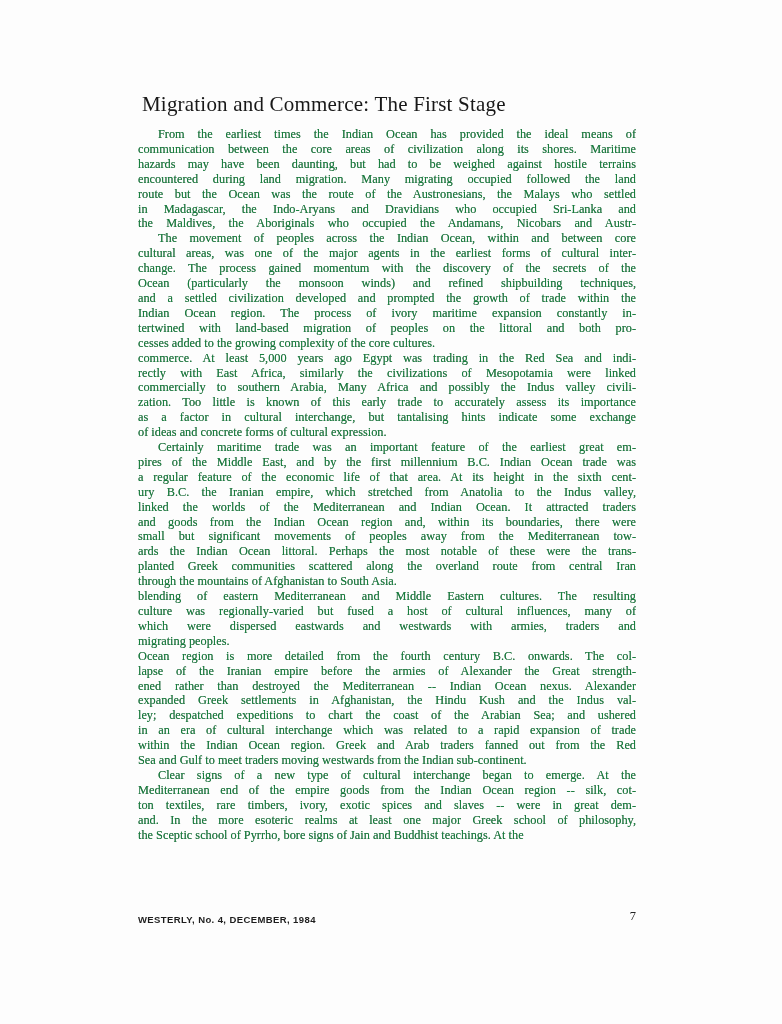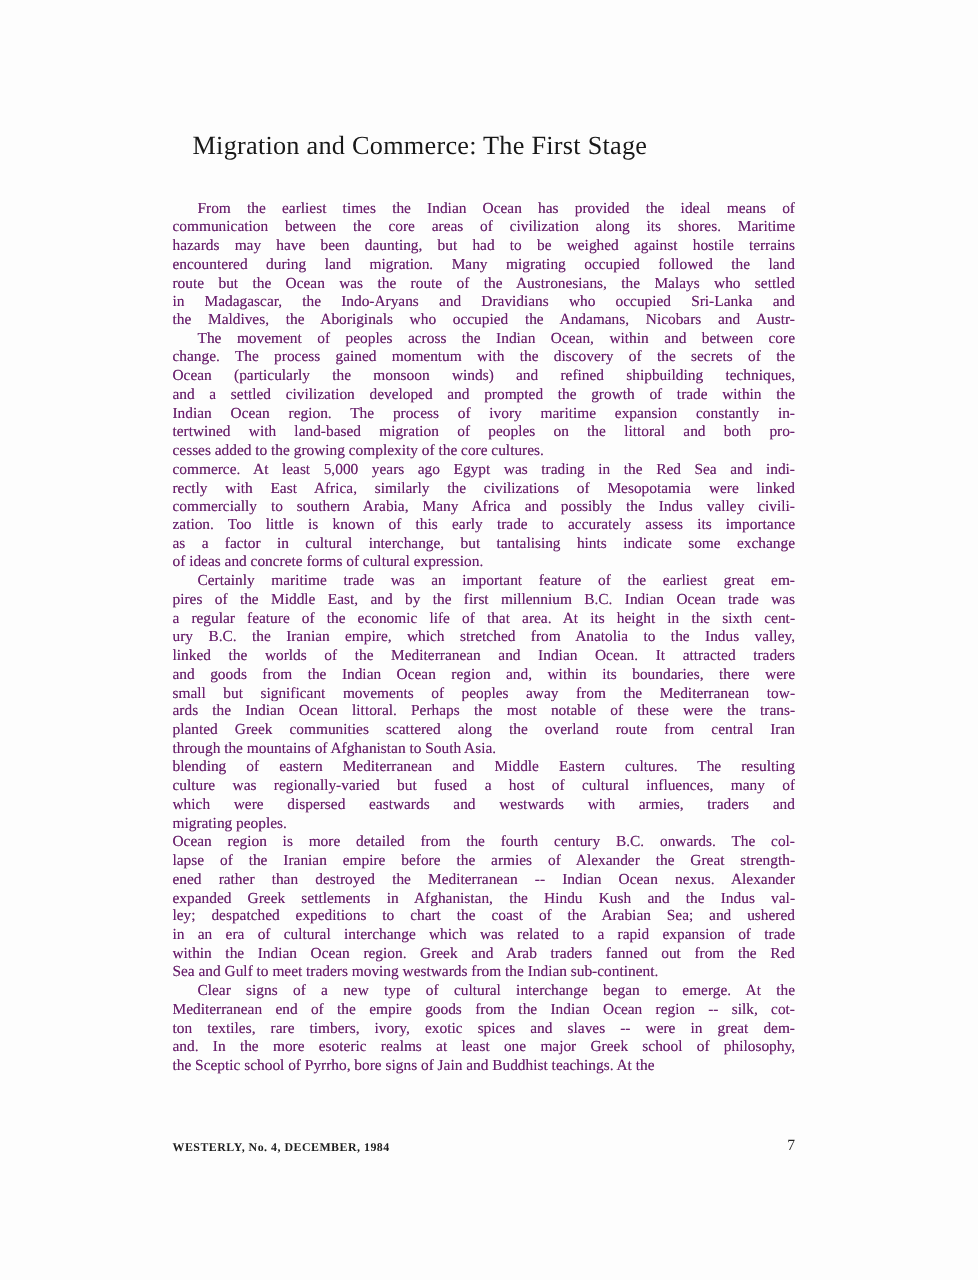--- a/index.html
+++ b/index.html
@@ -16,35 +16,35 @@
     font-family: "Liberation Serif", serif;
     color: #202020;
   }
   .column {
     position: absolute;
     left: 138px;
     top: 0;
     width: 498px;
   }
   .title {
-    margin: 16px;
+    margin: 4px;
     padding-top: 87px;
     font-family: "Liberation Serif", serif;
     font-size: 21px;
     line-height: 26px;
     font-weight: 400;
     letter-spacing: 0.2px;
     color: #181818;
     white-space: nowrap;
   }
   .body-text {
-    margin-top: 30px;
+    margin-top: 10px;
     font-size: 12.3px;
     line-height: 14.9px;
-    color: #701a75;
+    color: #15803d;
     text-shadow: 0 0 0.4px rgba(0,0,0,0.5);
   }
   .paragraph { margin: 0; }
   .line {
     text-align: justify;
     text-align-last: justify;
     overflow: hidden;
     white-space: normal;
   }
   .line.last { text-align-last: left; }
@@ -52,21 +52,21 @@
   .footer {
     position: absolute;
     left: 138px;
     top: 914px;
     width: 498px;
     display: flex;
     justify-content: space-between;
     align-items: flex-start;
   }
   .journal {
-    font-family: Liberation Serif, serif;
+    font-family: Liberation Sans, sans-serif;
     font-size: 9.5px;
     font-weight: 700;
     letter-spacing: 0.4px;
     color: #1d1d1d;
   }
   .pageno {
     font-family: "Liberation Serif", serif;
     font-size: 12.5px;
     color: #222222;
     transform: translateY(-5px);
@@ -83,20 +83,21 @@
           <div class="line first">From the earliest times the Indian Ocean has provided the ideal means of</div>
           <div class="line">communication between the core areas of civilization along its shores. Maritime</div>
           <div class="line">hazards may have been daunting, but had to be weighed against hostile terrains</div>
           <div class="line">encountered during land migration. Many migrating occupied followed the land</div>
           <div class="line">route but the Ocean was the route of the Austronesians, the Malays who settled</div>
           <div class="line">in Madagascar, the Indo-Aryans and Dravidians who occupied Sri-Lanka and</div>
           <div class="line">the Maldives, the Aboriginals who occupied the Andamans, Nicobars and Austr-</div>
         </div>
         <div class="paragraph">
           <div class="line first">The movement of peoples across the Indian Ocean, within and between core</div>
+          <div class="line">cultural areas, was one of the major agents in the earliest forms of cultural inter-</div>
           <div class="line">change. The process gained momentum with the discovery of the secrets of the</div>
           <div class="line">Ocean (particularly the monsoon winds) and refined shipbuilding techniques,</div>
           <div class="line">and a settled civilization developed and prompted the growth of trade within the</div>
           <div class="line">Indian Ocean region. The process of ivory maritime expansion constantly in-</div>
           <div class="line">tertwined with land-based migration of peoples on the littoral and both pro-</div>
           <div class="line last">cesses added to the growing complexity of the core cultures.</div>
         </div>
         <div class="paragraph">
           <div class="line">commerce. At least 5,000 years ago Egypt was trading in the Red Sea and indi-</div>
           <div class="line">rectly with East Africa, similarly the civilizations of Mesopotamia were linked</div>

